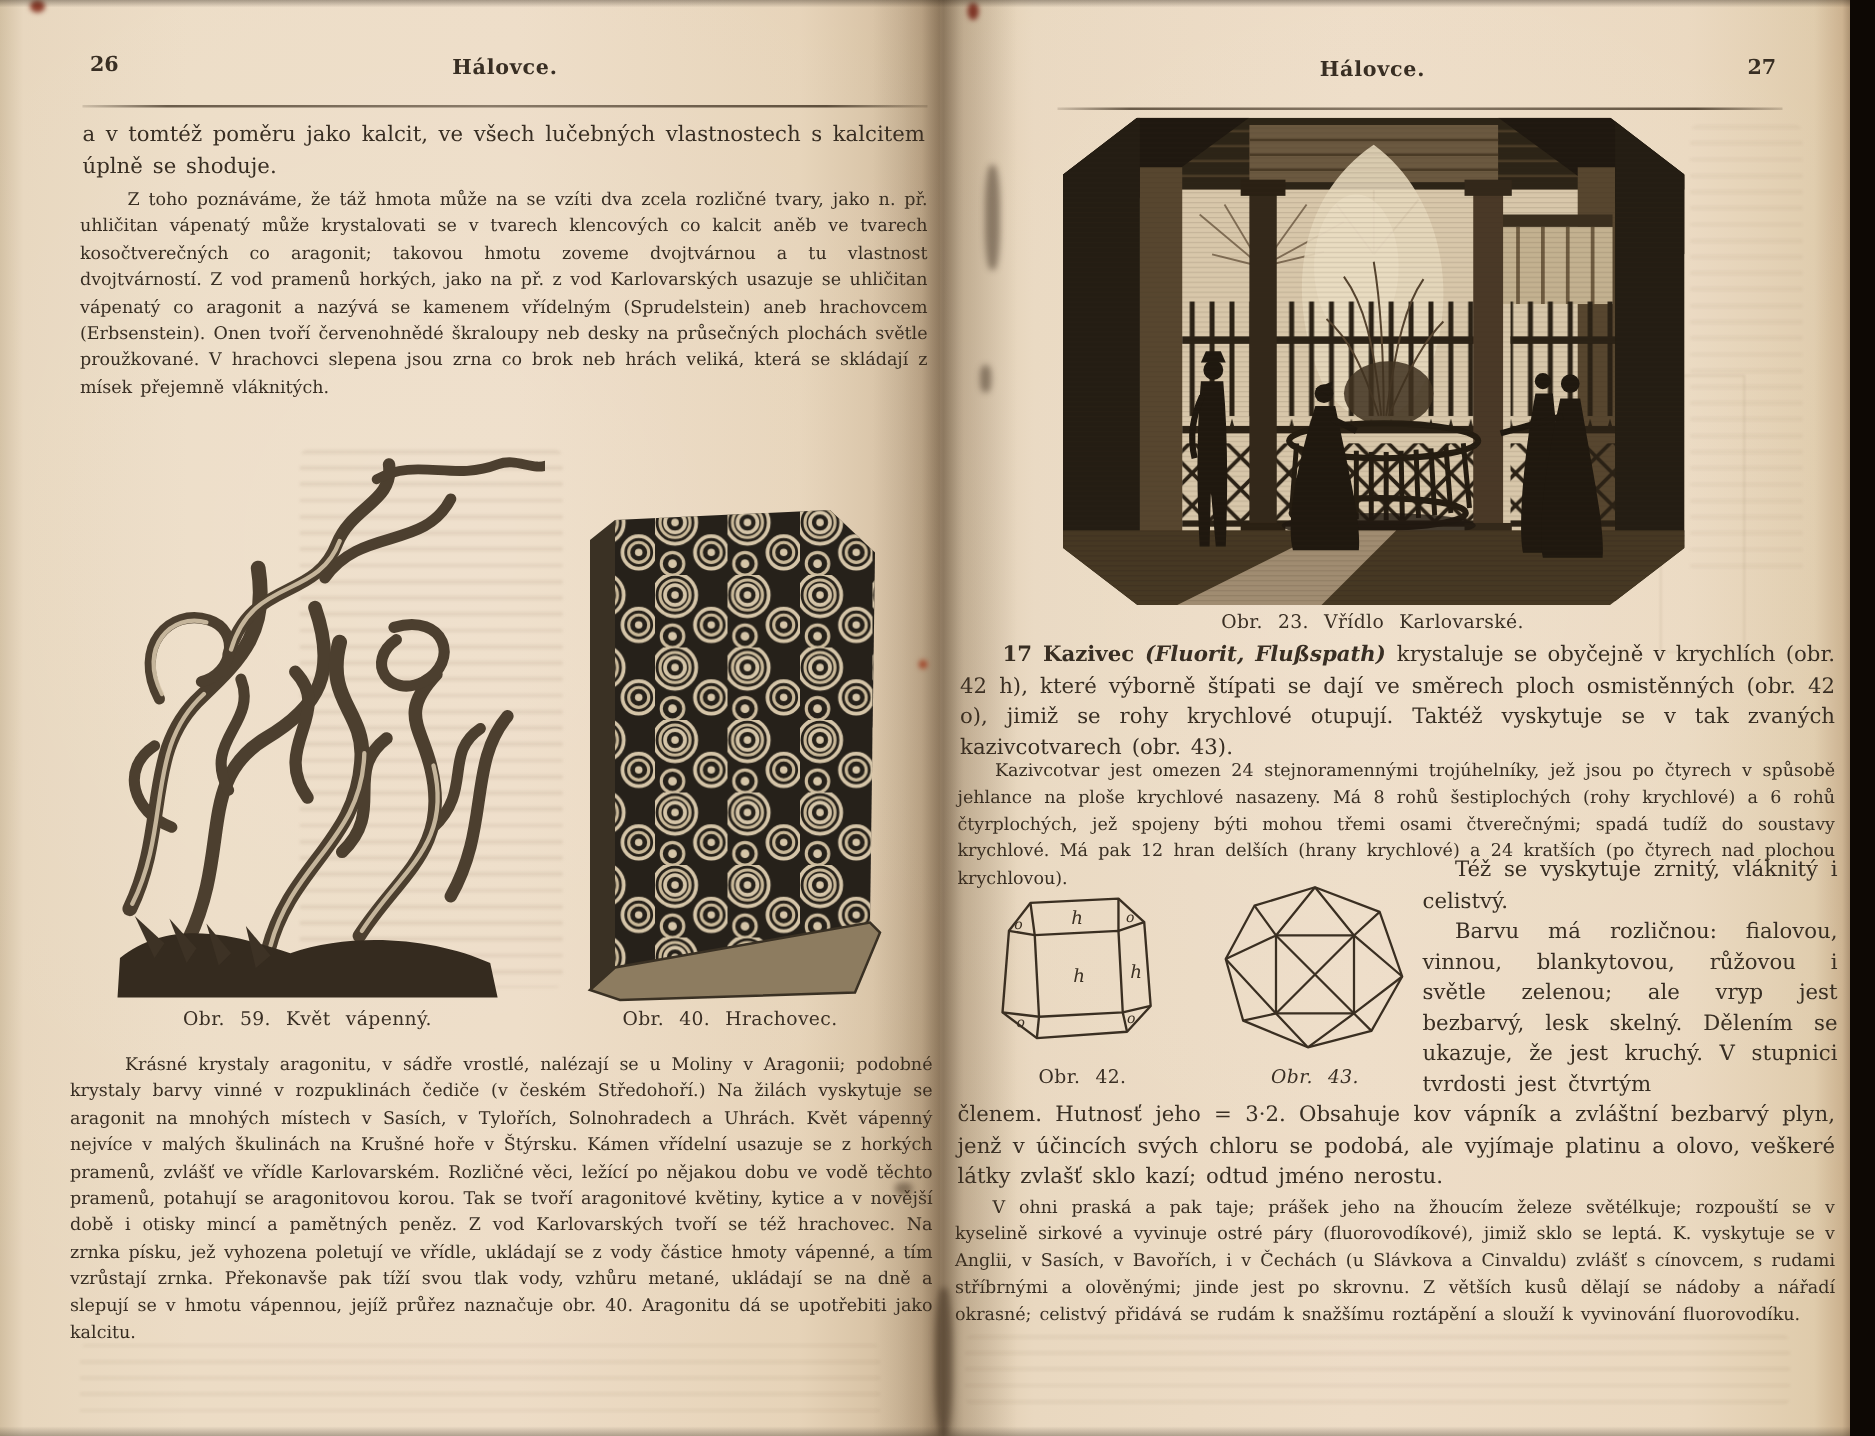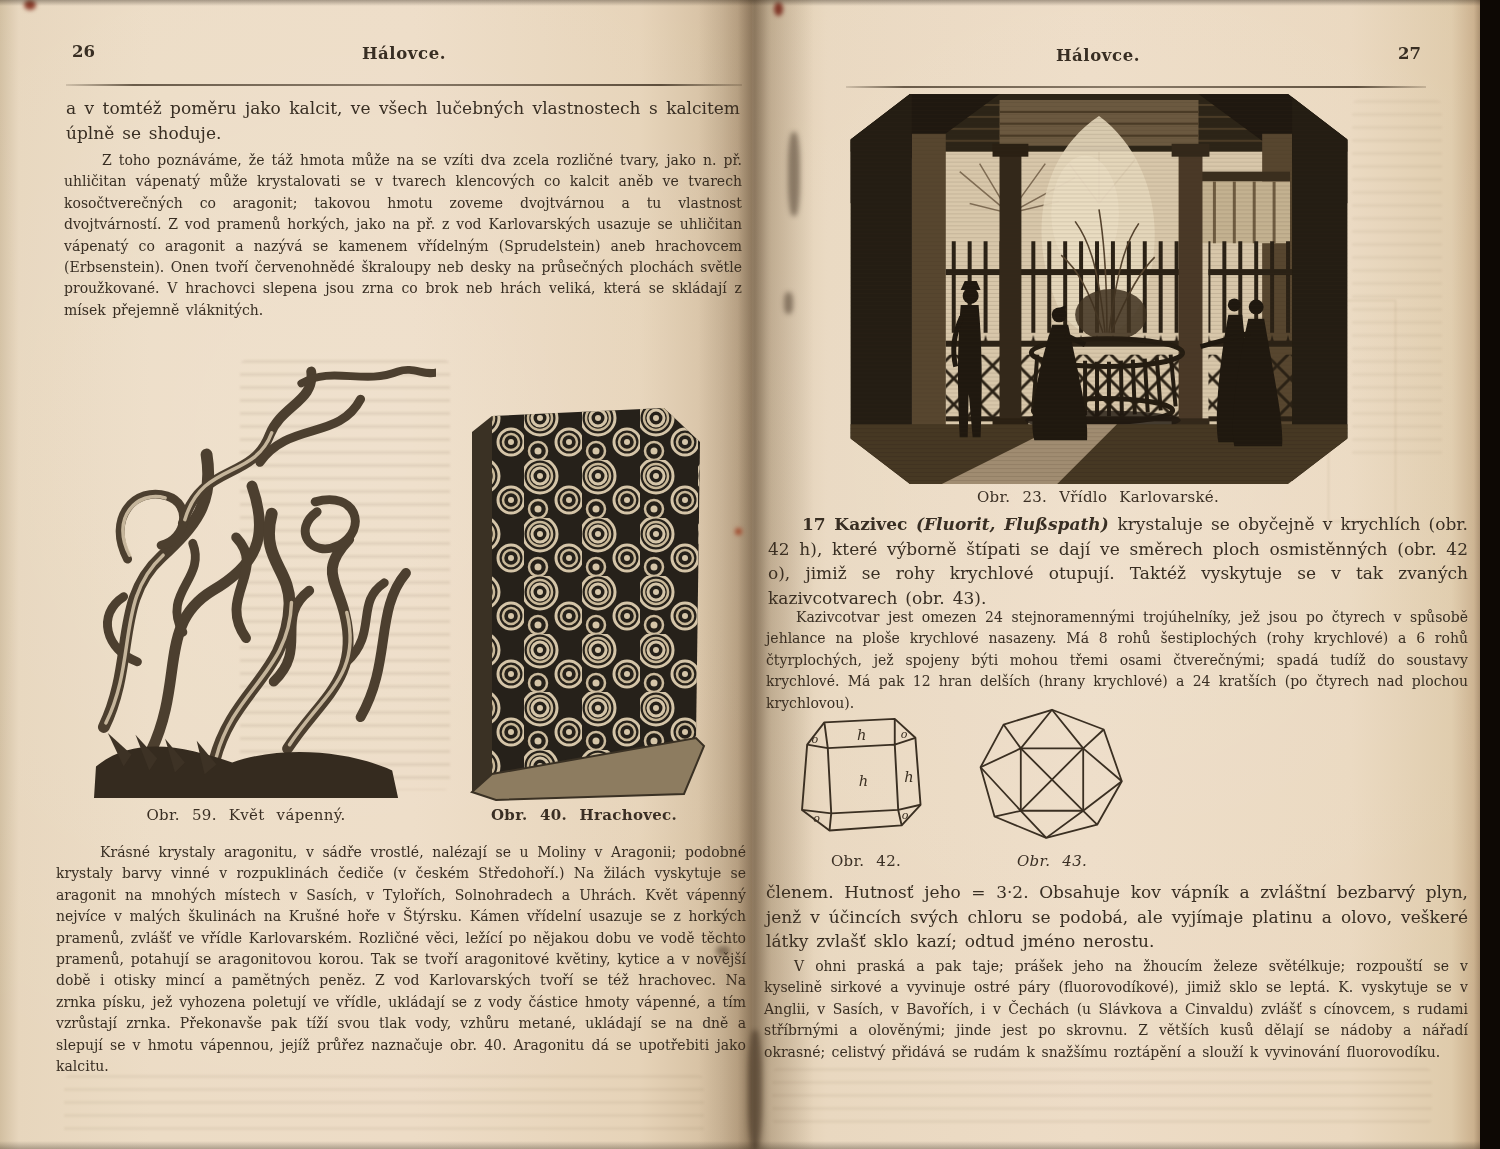--- a/index.html
+++ b/index.html
@@ -119,21 +119,21 @@
         </defs>
         <polygon points="6,30 26,14 26,372 6,390" fill="#3a3124"></polygon>
         <path d="M26,14 L198,6 L234,40 L230,336 L26,372 Z" fill="#26211a"></path>
         <rect x="0" y="0" width="248" height="380" fill="url(#peas)" clip-path="url(#slabclip)"></rect>
         <path d="M6,390 L26,372 L230,336 L238,344 L218,392 L30,398 Z" fill="#8d7c60"></path>
         <path d="M6,390 L26,372 L230,336 L238,344 L218,392 L30,398 Z" fill="none" stroke="#3a3124" stroke-width="2"></path>
       </svg>
     </div>
 
     <div class="caption" style="left:96px;top:806px;width:300px;">Obr. 59. Květ vápenný.</div>
-    <div class="caption" style="left:436px;top:806px;width:296px;font-weight:bold;">Obr. 40. Hrachovec.</div>
+    <div class="caption" style="left:436px;top:806px;width:296px;">Obr. 40. Hrachovec.</div>
 
     <p class="body-sm" style="left:56px;top:842px;width:690px;text-indent:44px;">Krásné krystaly aragonitu, v sádře vrostlé, nalézají se u Moliny v Aragonii; podobné krystaly barvy vinné v rozpuklinách čediče (v českém Středohoří.) Na žilách vyskytuje se aragonit na mnohých místech v Sasích, v Tylořích, Solnohradech a Uhrách. Květ vápenný nejvíce v malých škulinách na Krušné hoře v Štýrsku. Kámen vřídelní usazuje se z horkých pramenů, zvlášť ve vřídle Karlovarském. Rozličné věci, ležící po nějakou dobu ve vodě těchto pramenů, potahují se aragonitovou korou. Tak se tvoří aragonitové květiny, kytice a v novější době i otisky mincí a pamětných peněz. Z vod Karlovarských tvoří se též hrachovec. Na zrnka písku, jež vyhozena poletují ve vřídle, ukládají se z vody částice hmoty vápenné, a tím vzrůstají zrnka. Překonavše pak tíží svou tlak vody, vzhůru metané, ukládají se na dně a slepují se v hmotu vápennou, jejíž průřez naznačuje obr. 40. Aragonitu dá se upotřebiti jako kalcitu.</p>
 
     <div class="smudge" style="left:716px;top:946px;width:14px;height:10px;"></div>
   </div>
 
   <div class="page page-right">
     <div class="running-head" style="left:16px;top:46px;width:660px;">Hálovce.</div>
     <div class="pagenum" style="left:646px;top:44px;">27</div>
     <div class="head-rule" style="left:94px;top:86px;width:580px;"></div>
@@ -289,20 +289,24 @@
           <path d="M57,55 L133,55 L133,131 L57,131 Z"></path>
           <path d="M57,55 L133,131 M133,55 L57,131"></path>
           <path d="M95,8 L57,55 M95,8 L133,55 M158,32 L133,55 M180,95 L133,55 M180,95 L133,131 M150,148 L133,131 M88,164 L133,131 M88,164 L57,131 M25,138 L57,131 M8,78 L57,131 M8,78 L57,55 M36,26 L57,55"></path>
         </g>
       </svg>
     </div>
 
     <div class="caption" style="left:44px;top:852px;width:140px;">Obr. 42.</div>
     <div class="caption" style="left:230px;top:852px;width:140px;font-style:italic;">Obr. 43.</div>
 
+    <div class="side-col" style="left:386px;top:684px;width:332px;">
+      <p>Též se vyskytuje zrnitý, vláknitý i celistvý.</p>
+      <p>Barvu má rozličnou: fialovou, vinnou, blankytovou, růžovou i světle zelenou; ale vryp jest bezbarvý, lesk skelný. Dělením se ukazuje, že jest kruchý. V stupnici tvrdosti jest čtvrtým</p>
+    </div>
 
     <p class="body-lg" style="left:14px;top:880px;width:702px;">členem. Hutnosť jeho = 3·2. Obsahuje kov vápník a zvláštní bezbarvý plyn, jenž v účincích svých chloru se podobá, ale vyjímaje platinu a olovo, veškeré látky zvlašť sklo kazí; odtud jméno nerostu.</p>
     <p class="body-sm" style="left:12px;top:956px;width:704px;text-indent:30px;">V ohni praská a pak taje; prášek jeho na žhoucím železe světélkuje; rozpouští se v kyselině sirkové a vyvinuje ostré páry (fluorovodíkové), jimiž sklo se leptá. K. vyskytuje se v Anglii, v Sasích, v Bavořích, i v Čechách (u Slávkova a Cinvaldu) zvlášť s cínovcem, s rudami stříbrnými a olověnými; jinde jest po skrovnu. Z větších kusů dělají se nádoby a nářadí okrasné; celistvý přidává se rudám k snažšímu roztápění a slouží k vyvinování fluorovodíku.</p>
   </div>
 
   <div class="gutter"></div>
   <div class="smudge" style="left:788px;top:132px;width:12px;height:84px;"></div>
   <div class="smudge" style="left:784px;top:292px;width:9px;height:22px;"></div>
   <div class="smudge" style="left:748px;top:1030px;width:14px;height:119px;"></div>
   <div class="stain" style="left:24px;top:0px;width:12px;height:10px;background:#8a3b2a;"></div>

